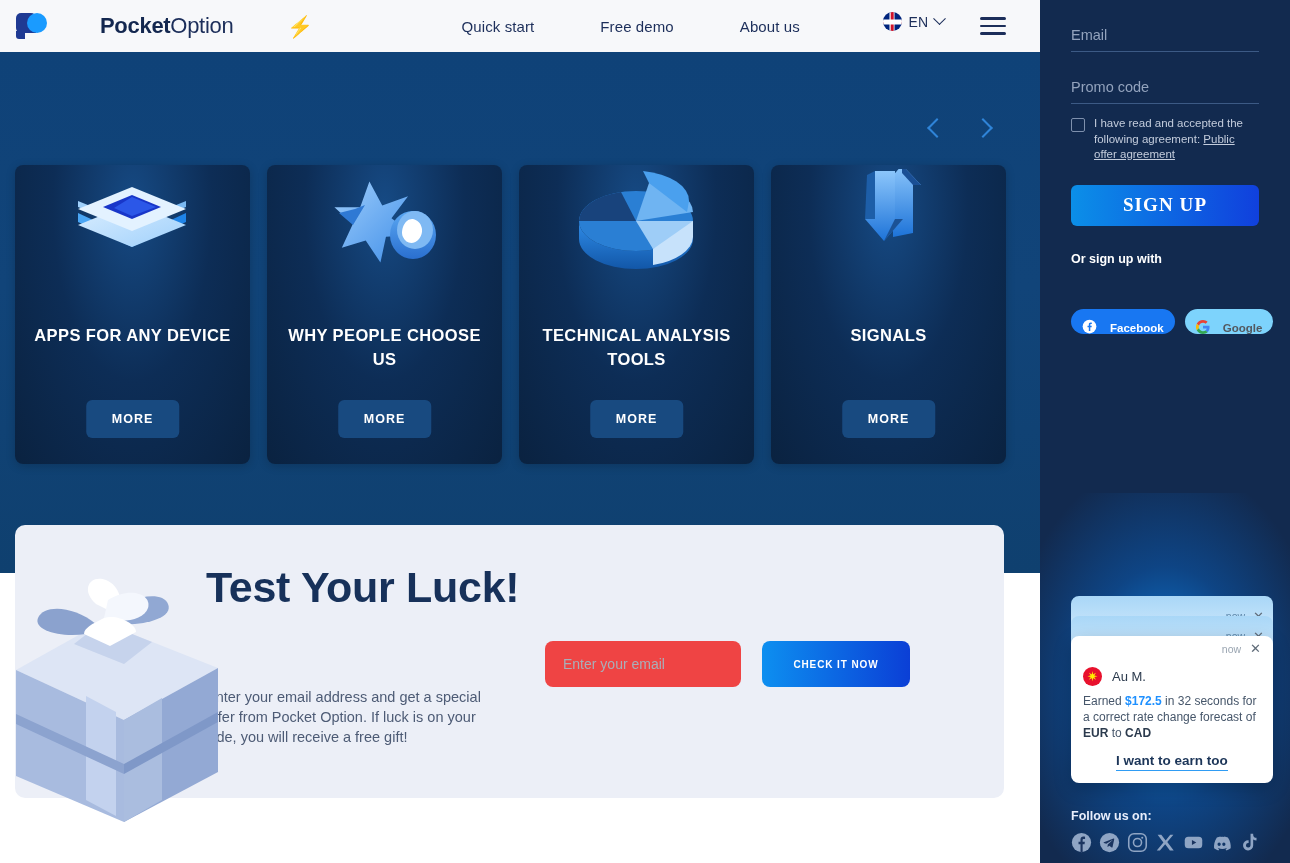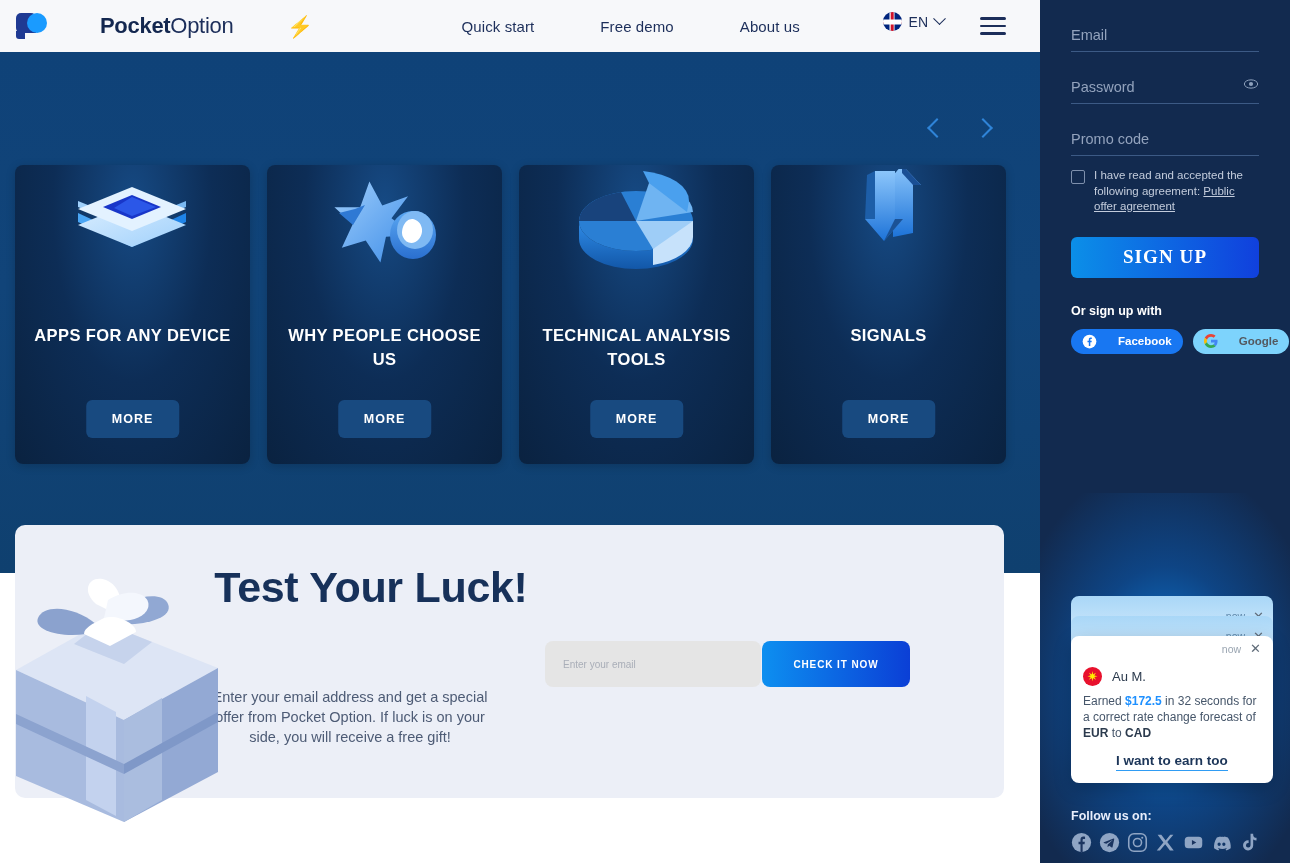--- a/index.html
+++ b/index.html
@@ -95,37 +95,37 @@
   .card-btn {
     position: absolute; left: 50%; transform: translateX(-50%); top: 235px;
     background: #184a80; color: #fff; border: none; border-radius: 6px;
     padding: 12px 26px; font-size: 12.5px; font-weight: 700; letter-spacing: 1px;
     cursor: pointer; font-family: "Liberation Sans", sans-serif;
   }
 
   
   .promo {
     position: absolute; left: 15px; top: 525px; width: 989px; height: 273px;
-    background: #eceff7; border-radius: 10px; overflow: hidden; text-align: center;
+    background: #eceff7; border-radius: 10px; overflow: hidden;
   }
   .promo-title {
     position: absolute; left: 191px; top: 36px; width: 330px;
     font-size: 43px; font-weight: 700; color: #17315a; line-height: 52px;
     letter-spacing: -.3px;
   }
   .promo-sub {
     position: absolute; left: 191px; top: 162px; width: 288px;
     font-size: 14.5px; color: #4d5b75; line-height: 20px;
   }
   .promo-input {
     position: absolute; left: 545px; top: 641px;
   }
   .email-input {
-    width: 216px; height: 46px; border: none; border-radius: 8px;
-    background: #e5e5e5; padding: 0 18px; font-size: 10px; color: #333;
+    width: 196px; height: 46px; border: none; border-radius: 8px;
+    background: #ef4444; padding: 0 18px; font-size: 14px; color: #333;
     font-family: "Liberation Sans", sans-serif; outline: none;
   }
   .email-input::placeholder { color: #a9aeb8; }
   .check-btn {
     position: absolute; left: 762px; top: 641px;
     width: 148px; height: 46px; border: none; border-radius: 8px;
     background: linear-gradient(90deg,#0d8ff0 0%, #0b3fd6 100%);
     color: #fff; font-size: 10px; font-weight: 700; letter-spacing: .9px;
     cursor: pointer; font-family: "Liberation Sans", sans-serif;
   }
@@ -170,23 +170,24 @@
   .agree-text a { color: #c3ccdc; text-decoration: underline; cursor: pointer; }
   .signup-btn {
     margin-top: 22px; width: 100%; height: 41px; border: none; border-radius: 6px;
     background: linear-gradient(90deg,#0b8fe8 0%, #1040dd 100%);
     color: #fff; font-size: 19px; font-weight: 700; letter-spacing: 1.1px;
     cursor: pointer; font-family: Liberation Serif, serif;
   }
   .or-label { margin-top: 26px; font-size: 12.5px; color: #ffffff; font-weight: 600; }
   .social-auth { display: flex; gap: 10px; margin-top: 11px; }
   .sbtn {
-    display: flex; align-items: center; gap: 21px; height: 25px;
+    display: flex; align-items: flex-end; gap: 13px; height: 25px;
     border-radius: 13px; padding: 0 11px; font-size: 11.5px; cursor: pointer;
     font-weight: 600;
+    margin-top: 32px;
   }
   .sbtn.fb { background: #1877f2; color: #fff; }
   .sbtn.gg { background: #7dd3fc; color: #53585f; }
 
   
   .notif-wrap { position: absolute; left: 31px; top: 596px; width: 202px; z-index: 3; }
   .notif-ghost {
     position: absolute; left: 0; right: 0; border-radius: 8px;
     background: linear-gradient(180deg,#a9d7f7,#cfe8fb);
     display: flex; align-items: center; justify-content: flex-end;
@@ -396,27 +397,20 @@
 
   <div class="side-panel">
     <div class="side-glow"></div>
 
 
     <div class="form">
       <div class="field">
         <input type="text" placeholder="Email" style="">
       </div>
       <div class="field">
-        <input type="password" placeholder="Password" style="">
-        <svg class="eye" viewBox="0 0 24 24">
-          <ellipse cx="12" cy="12" rx="10" ry="6.2" fill="none" stroke="#8fa2bd" stroke-width="1.5"></ellipse>
-          <circle cx="12" cy="12" r="3.1" fill="#8fa2bd"></circle>
-        </svg>
-      </div>
-      <div class="field">
         <input type="text" placeholder="Promo code" style="">
       </div>
 
       <div class="agree">
         <div class="cbox"></div>
         <div class="agree-text">
           <span>I have read and accepted the following agreement:</span>
           <a>Public offer agreement</a>
         </div>
       </div>

